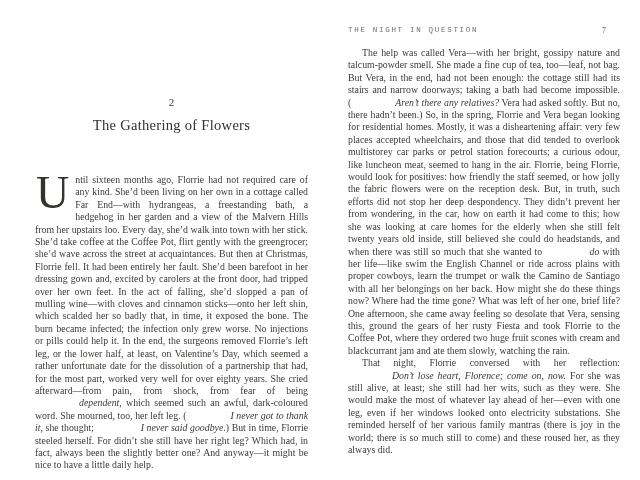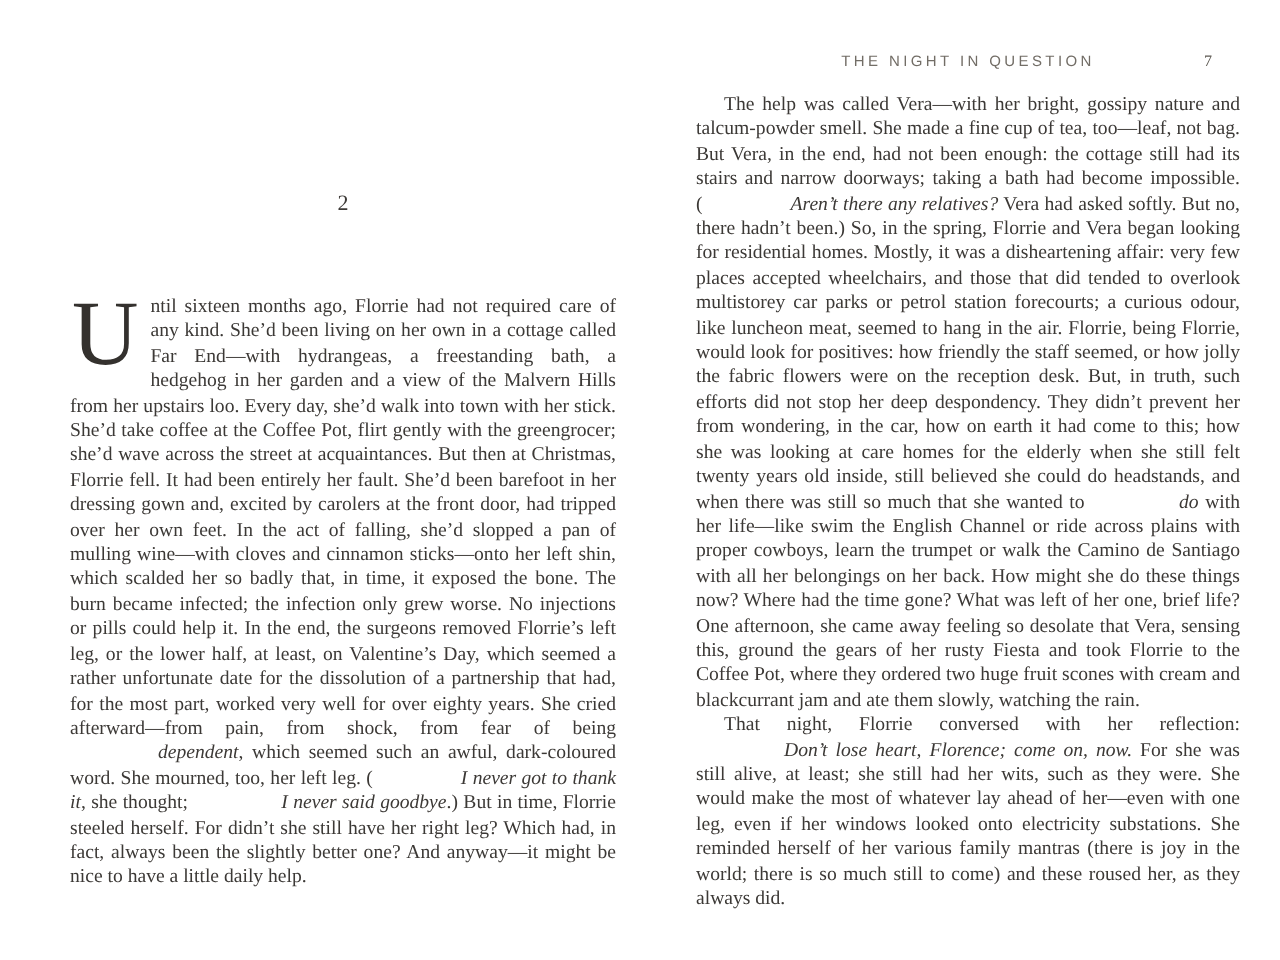--- a/index.html
+++ b/index.html
@@ -56,43 +56,43 @@
     padding:1px 6px 0 1px;
     color:#34312e;
   }
 
   .running-head-row{
     position:relative;
     margin-top:26px;
     height:10px;
   }
   .running-head{
-    text-align:center;
     font-size:7.5px;
     letter-spacing:1.7px;
     color:#726d66;
-    font-family:Liberation Sans, sans-serif;
+    font-family:Liberation Mono, monospace;
   }
   .page-number{
     position:absolute;
     top:0;
     right:14px;
     font-size:8px;
     color:#5d5952;
   }
   .right-body{ margin-top:11px; }
   .right-body p.body + p.body{ margin-top:0; }
 </style>
 </head>
 <body>
 
 <div class="spread">
 
   <div class="page page-left">
     <div class="chapter-number">2</div>
+    <div class="chapter-title">The Gathering of Flowers</div>
     <div class="left-body">
       <p class="body"><span class="dropcap">U</span><span><span>ntil sixteen months ago, Florrie had not required care of any kind. She’d been living on her own in a cottage called Far End—with hydrangeas, a freestanding bath, a hedgehog in her garden and a view of the Malvern Hills from her upstairs loo. Every day, she’d walk into town with her stick. She’d take coffee at the Coffee Pot, flirt gently with the greengrocer; she’d wave across the street at acquaintances. But then at Christmas, Florrie fell. It had been entirely her fault. She’d been barefoot in her dressing gown and, excited by carolers at the front door, had tripped over her own feet. In the act of falling, she’d slopped a pan of mulling wine—with cloves and cinnamon sticks—onto her left shin, which scalded her so badly that, in time, it exposed the bone. The burn became infected; the infection only grew worse. No injections or pills could help it. In the end, the surgeons removed Florrie’s left leg, or the lower half, at least, on Valentine’s Day, which seemed a rather unfortunate date for the dissolution of a partnership that had, for the most part, worked very well for over eighty years. She cried afterward—from pain, from shock, from fear of being </span><i>dependent</i><span>, which seemed such an awful, dark-coloured word. She mourned, too, her left leg. (</span><i>I never got to thank it</i><span>, she thought; </span><i>I never said goodbye</i><span>.) But in time, Florrie steeled herself. For didn’t she still have her right leg? Which had, in fact, always been the slightly better one? And anyway—it might be nice to have a little daily help.</span></span></p>
     </div>
   </div>
 
   <div class="page page-right">
     <div class="running-head-row">
       <div class="running-head">THE NIGHT IN QUESTION</div>
       <div class="page-number">7</div>
     </div>

